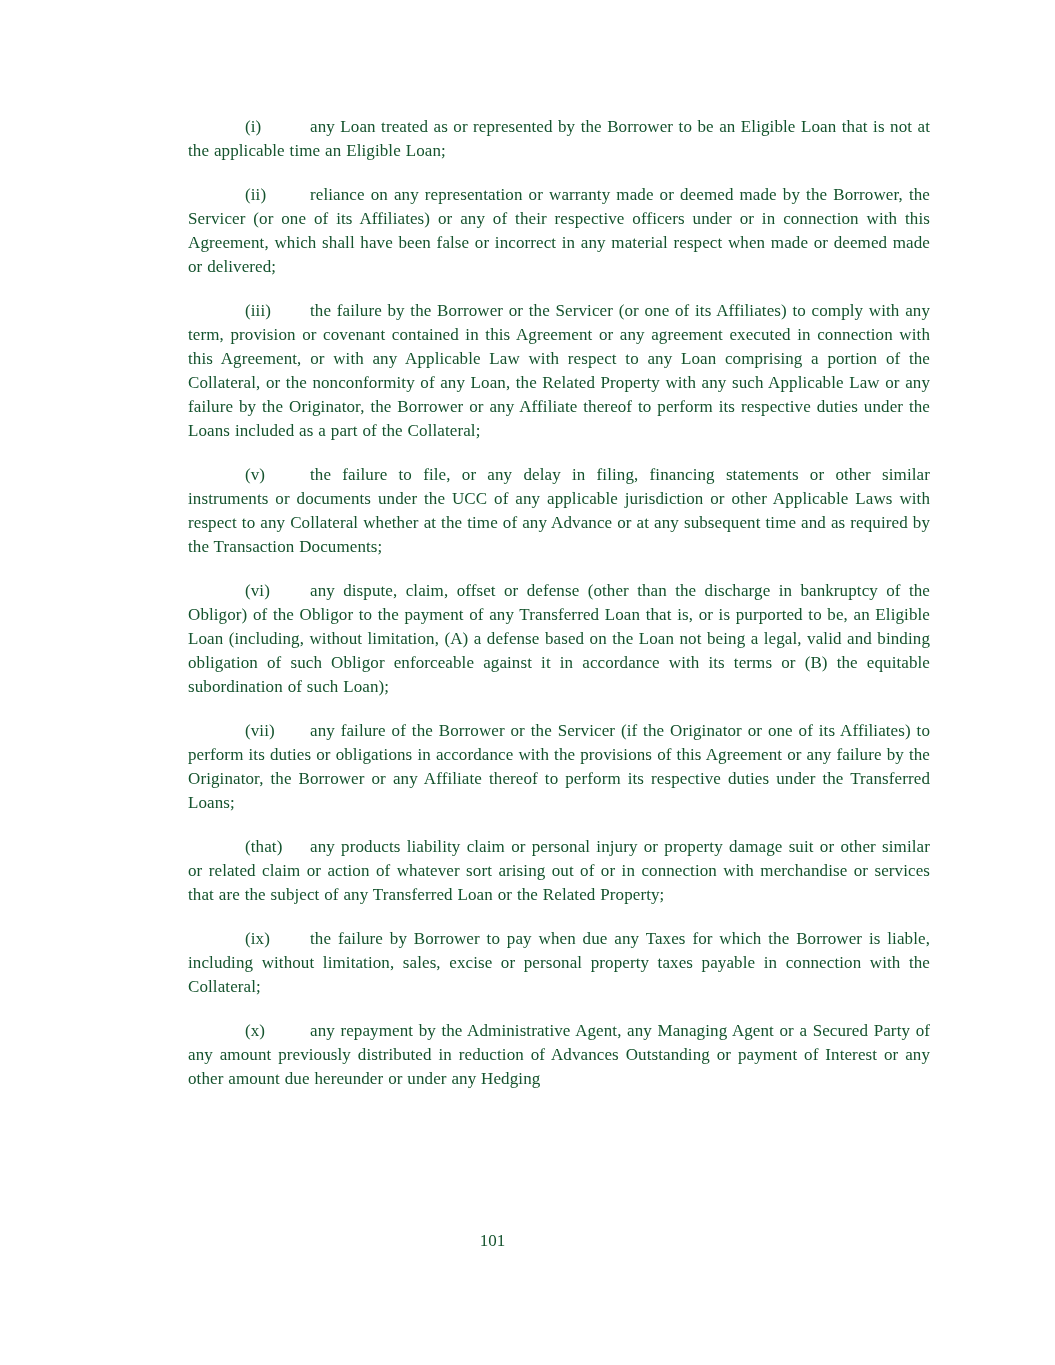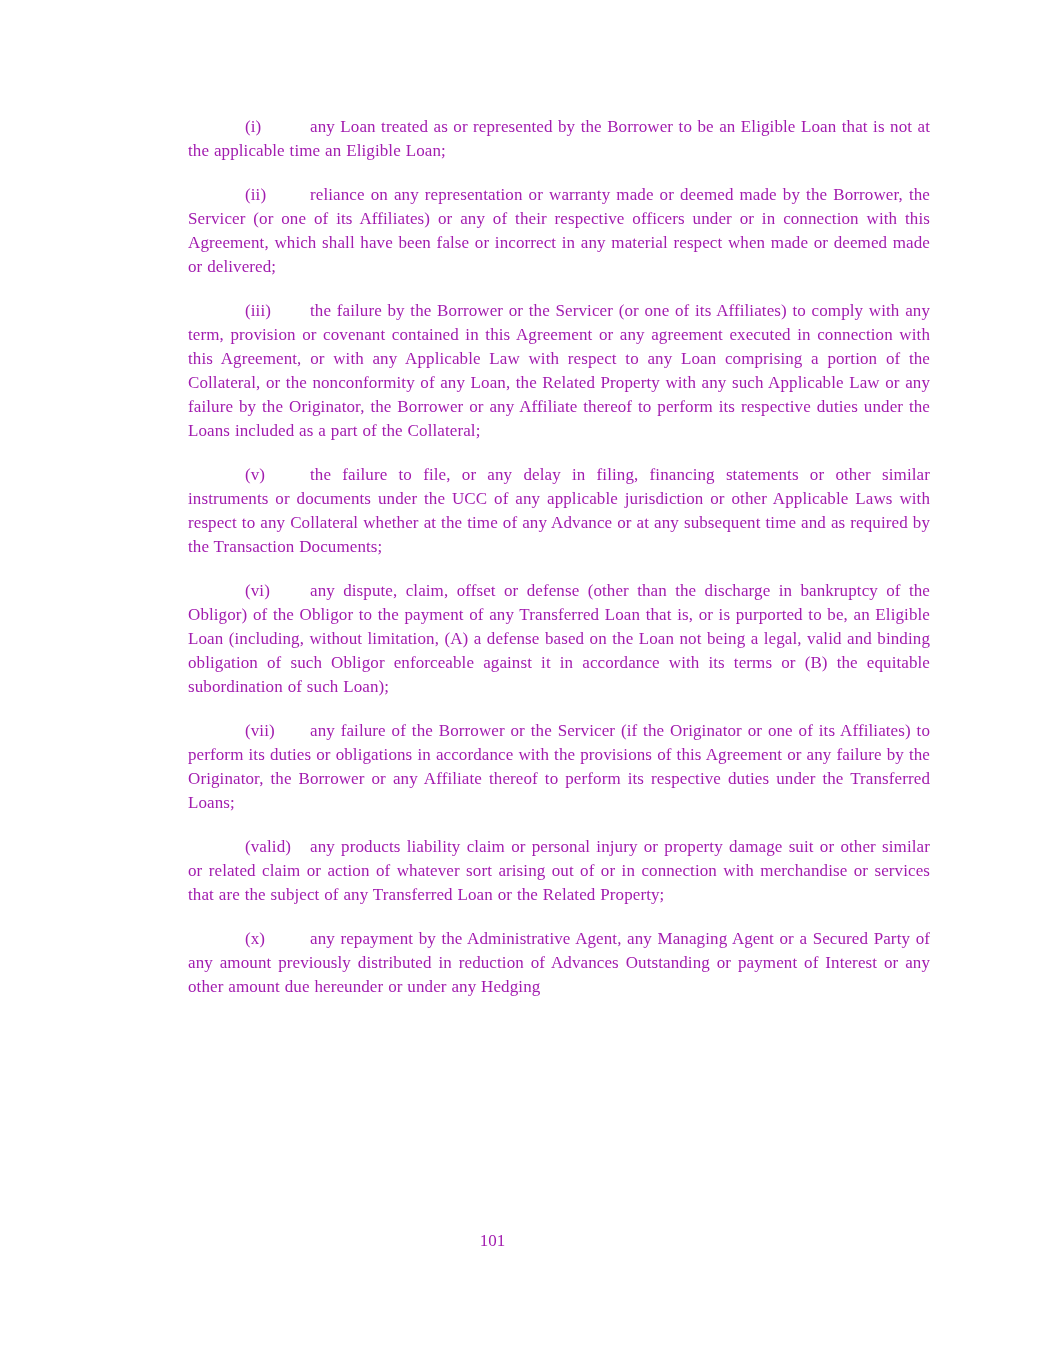--- a/index.html
+++ b/index.html
@@ -7,21 +7,21 @@
     padding: 0;
     background: #ffffff;
   }
   .page {
     position: relative;
     width: 1036px;
     height: 1365px;
     background: #ffffff;
     overflow: hidden;
     font-family: "Liberation Serif", serif;
-    color: #a21caf;
+    color: #14532d;
   }
   .content {
     position: absolute;
     left: 188px;
     top: 115px;
     width: 742px;
   }
   .para {
     margin: 0 0 20px 0;
     font-size: 17px;
@@ -58,21 +58,22 @@
 
     <p class="para"><span class="num">(iii)</span><span>the failure by the Borrower or the Servicer (or one of its Affiliates) to comply with any term, provision or covenant contained in this Agreement or any agreement executed in connection with this Agreement, or with any Applicable Law with respect to any Loan comprising a portion of the Collateral, or the nonconformity of any Loan, the Related Property with any such Applicable Law or any failure by the Originator, the Borrower or any Affiliate thereof to perform its respective duties under the Loans included as a part of the Collateral;</span></p>
 
 
     <p class="para"><span class="num">(v)</span><span>the failure to file, or any delay in filing, financing statements or other similar instruments or documents under the UCC of any applicable jurisdiction or other Applicable Laws with respect to any Collateral whether at the time of any Advance or at any subsequent time and as required by the Transaction Documents;</span></p>
 
     <p class="para"><span class="num">(vi)</span><span>any dispute, claim, offset or defense (other than the discharge in bankruptcy of the Obligor) of the Obligor to the payment of any Transferred Loan that is, or is purported to be, an Eligible Loan (including, without limitation, (A) a defense based on the Loan not being a legal, valid and binding obligation of such Obligor enforceable against it in accordance with its terms or (B) the equitable subordination of such Loan);</span></p>
 
     <p class="para"><span class="num">(vii)</span><span>any failure of the Borrower or the Servicer (if the Originator or one of its Affiliates) to perform its duties or obligations in accordance with the provisions of this Agreement or any failure by the Originator, the Borrower or any Affiliate thereof to perform its respective duties under the Transferred Loans;</span></p>
 
-    <p class="para"><span class="num">(valid)</span><span>any products liability claim or personal injury or property damage suit or other similar or related claim or action of whatever sort arising out of or in connection with merchandise or services that are the subject of any Transferred Loan or the Related Property;</span></p>
+    <p class="para"><span class="num">(that)</span><span>any products liability claim or personal injury or property damage suit or other similar or related claim or action of whatever sort arising out of or in connection with merchandise or services that are the subject of any Transferred Loan or the Related Property;</span></p>
 
+    <p class="para"><span class="num">(ix)</span><span>the failure by Borrower to pay when due any Taxes for which the Borrower is liable, including without limitation, sales, excise or personal property taxes payable in connection with the Collateral;</span></p>
 
     <p class="para"><span class="num">(x)</span><span>any repayment by the Administrative Agent, any Managing Agent or a Secured Party of any amount previously distributed in reduction of Advances Outstanding or payment of Interest or any other amount due hereunder or under any Hedging</span></p>
 
   </div>
 
   <div class="footer">101</div>
 </div>
 
 </body></html>

